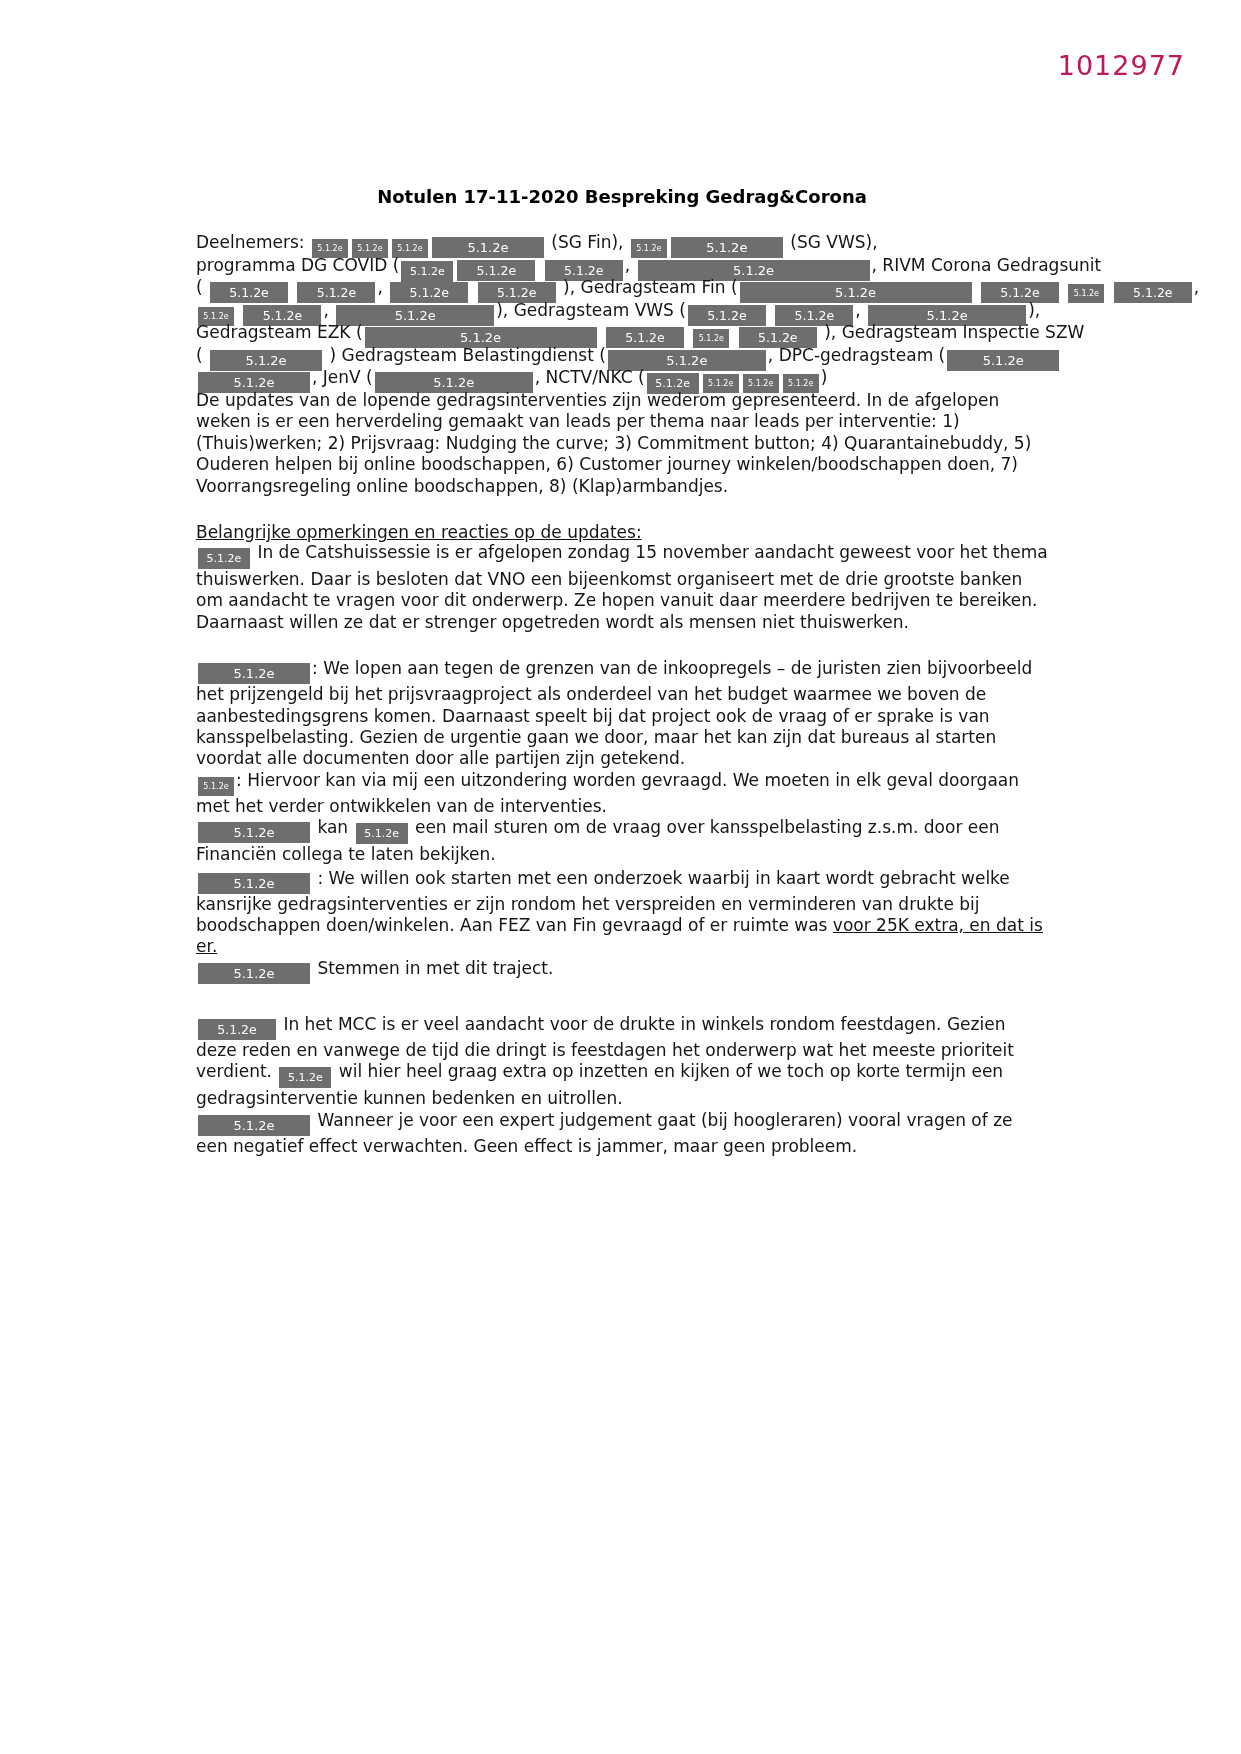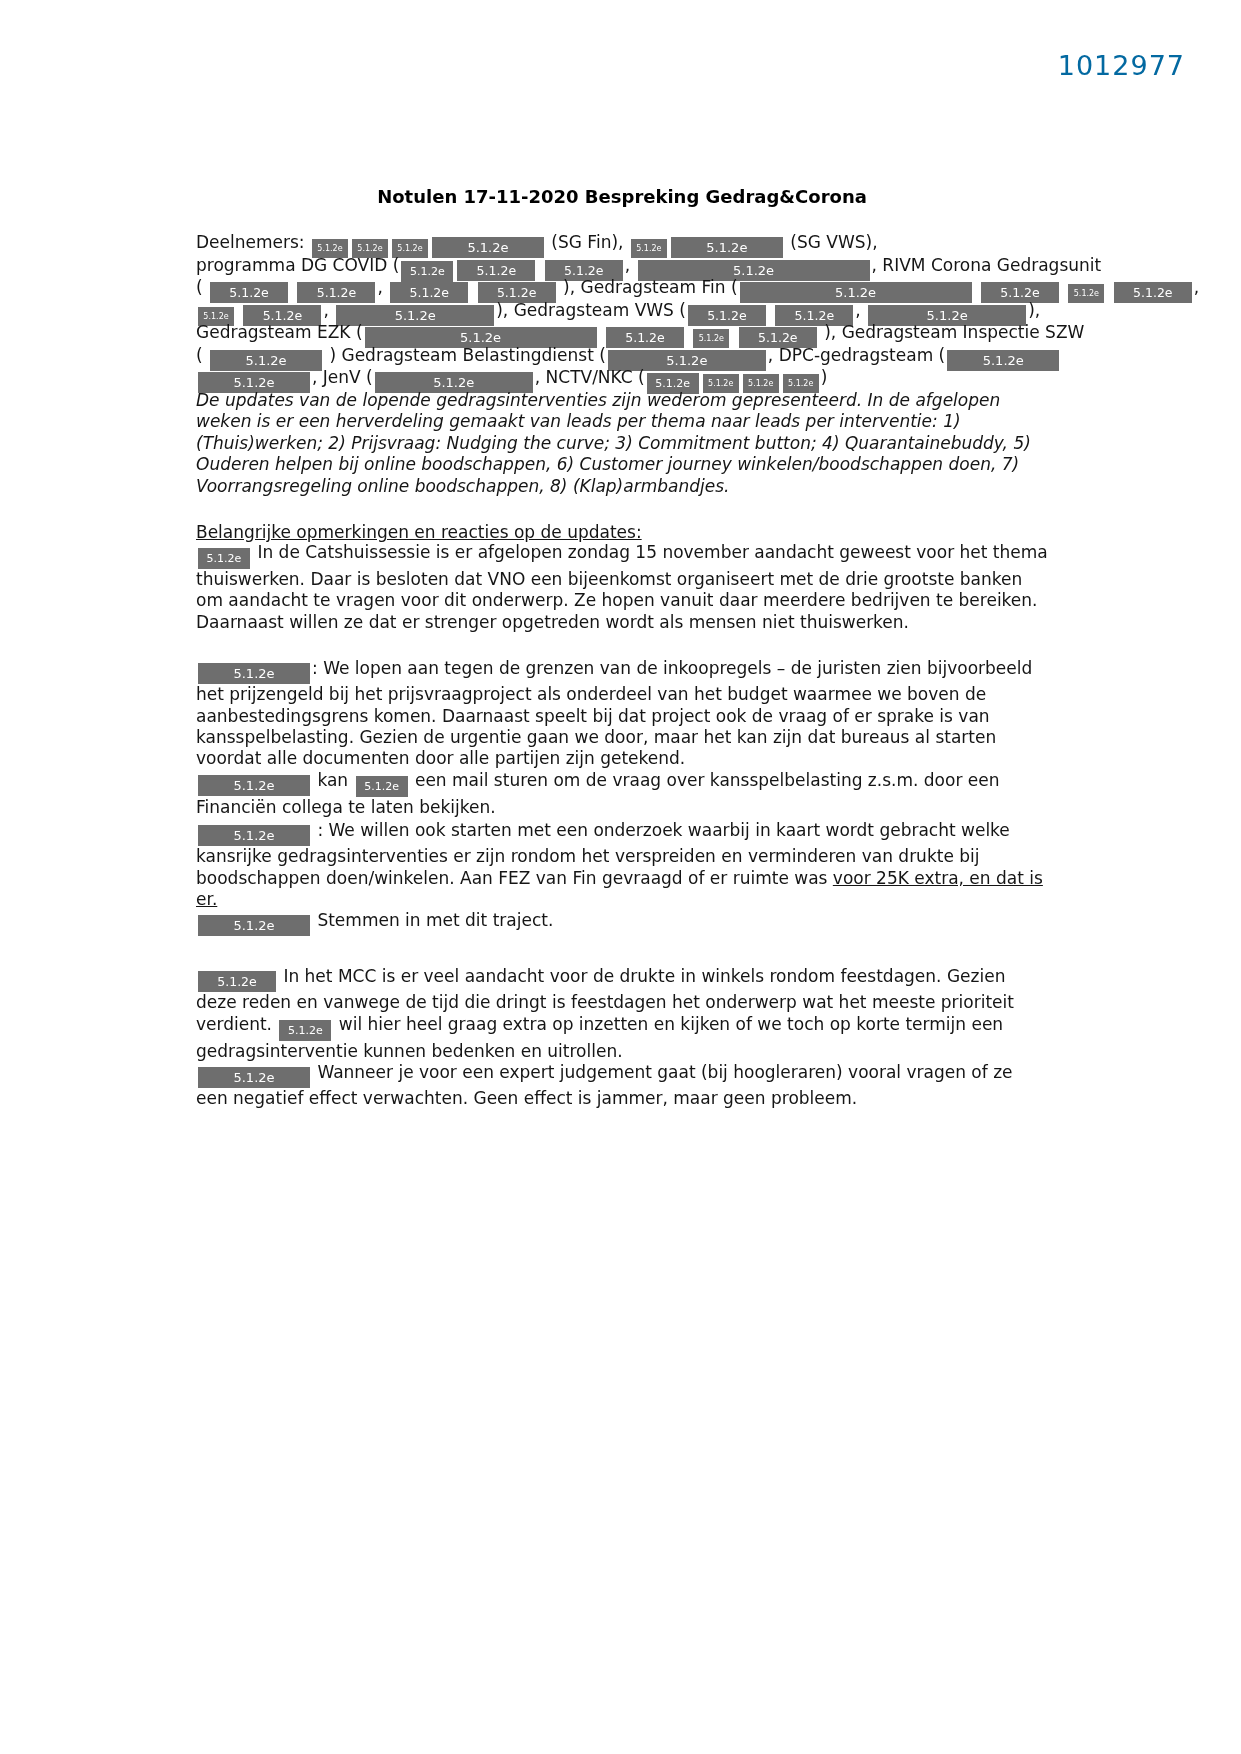--- a/index.html
+++ b/index.html
@@ -2,38 +2,38 @@
 <html><head>
 <meta charset="utf-8">
 <style>
   html,body{margin:0;padding:0;}
   body{
     width:1241px;height:1754px;position:relative;background:#ffffff;
     font-family:"DejaVu Sans","Liberation Sans",sans-serif;color:#151515;
     overflow:hidden;
   }
   .page-number{
-    position:absolute;top:50px;right:56px;font-size:27px;letter-spacing:1px;color:#0369a1;
+    position:absolute;top:50px;right:56px;font-size:27px;letter-spacing:1px;color:#be185d;
   }
   .content{position:absolute;left:196px;top:186px;width:852px;}
   .title{font-size:18px;font-weight:bold;margin:0 0 25px 0;color:#000;text-align:center;}
   .participants{font-size:17px;line-height:21px;}
   .p-line{white-space:nowrap;height:22.5px;}
   .redact{
     display:inline-block;text-align:center;vertical-align:-4px;
     height:21px;line-height:21px;margin:0 2px;font-weight:normal;
   }
   .r-xs{width:36px;font-size:8px;height:19px;line-height:19px;vertical-align:-3px;}
   .r-sm{width:52px;font-size:11px;}
   .r-md{width:78px;font-size:12.5px;}
   .r-lg{width:112px;font-size:13px;}
   .r-xl{width:158px;font-size:13px;}
   .r-xxl{width:232px;font-size:13px;}
   .section-heading{font-size:17px;font-weight:bold;margin:31px 0 0 0;color:#000;}
-  .intro{font-style:italic;font-size:17px;line-height:21.5px;margin:0;}
+  .intro{font-size:17px;line-height:21.5px;margin:0;}
   .subheading{font-size:17px;text-decoration:underline;margin:25px 0 0 0;}
   .body-para{font-size:17px;line-height:21.4px;margin:0;}
   .gap-none{margin-top:0;}
   .gap-sm{margin-top:2px;}
   .gap-md{margin-top:25px;}
   .gap-lg{margin-top:30px;}
   .ul{text-decoration:underline;}
 </style>
 </head>
 <body>
@@ -53,19 +53,20 @@
       <div class="p-line"><span class="redact r-lg" style="background: rgb(110, 110, 110); color: rgb(255, 255, 255);">5.1.2e</span><span>, JenV (</span><span class="redact r-xl" style="background: rgb(110, 110, 110); color: rgb(255, 255, 255);">5.1.2e</span><span>, NCTV/NKC (</span><span class="redact r-sm" style="background: rgb(110, 110, 110); color: rgb(255, 255, 255);">5.1.2e</span><span class="redact r-xs" style="background: rgb(110, 110, 110); color: rgb(255, 255, 255);">5.1.2e</span><span class="redact r-xs" style="background: rgb(110, 110, 110); color: rgb(255, 255, 255);">5.1.2e</span><span class="redact r-xs" style="background: rgb(110, 110, 110); color: rgb(255, 255, 255);">5.1.2e</span><span>)</span></div>
     </div>
 
   <p class="intro">De updates van de lopende gedragsinterventies zijn wederom gepresenteerd. In de afgelopen weken is er een herverdeling gemaakt van leads per thema naar leads per interventie: 1) (Thuis)werken; 2) Prijsvraag: Nudging the curve; 3) Commitment button; 4) Quarantainebuddy, 5) Ouderen helpen bij online boodschappen, 6) Customer journey winkelen/boodschappen doen, 7) Voorrangsregeling online boodschappen, 8) (Klap)armbandjes.</p>
 
   <div class="subheading">Belangrijke opmerkingen en reacties op de updates:</div>
 
   <div>
       <p class="body-para gap-none"><span class="redact r-sm" style="background: rgb(110, 110, 110); color: rgb(255, 255, 255);">5.1.2e</span><span> In de Catshuissessie is er afgelopen zondag 15 november aandacht geweest voor het thema thuiswerken. Daar is besloten dat VNO een bijeenkomst organiseert met de drie grootste banken om aandacht te vragen voor dit onderwerp. Ze hopen vanuit daar meerdere bedrijven te bereiken. Daarnaast willen ze dat er strenger opgetreden wordt als mensen niet thuiswerken.</span></p>
       <p class="body-para gap-md"><span class="redact r-lg" style="background: rgb(110, 110, 110); color: rgb(255, 255, 255);">5.1.2e</span><span>: We lopen aan tegen de grenzen van de inkoopregels – de juristen zien bijvoorbeeld het prijzengeld bij het prijsvraagproject als onderdeel van het budget waarmee we boven de aanbestedingsgrens komen. Daarnaast speelt bij dat project ook de vraag of er sprake is van kansspelbelasting. Gezien de urgentie gaan we door, maar het kan zijn dat bureaus al starten voordat alle documenten door alle partijen zijn getekend.</span></p>
+      <p class="body-para gap-none"><span class="redact r-xs" style="background: rgb(110, 110, 110); color: rgb(255, 255, 255);">5.1.2e</span><span>: Hiervoor kan via mij een uitzondering worden gevraagd. We moeten in elk geval doorgaan met het verder ontwikkelen van de interventies.</span></p>
       <p class="body-para gap-none"><span class="redact r-lg" style="background: rgb(110, 110, 110); color: rgb(255, 255, 255);">5.1.2e</span><span> kan </span><span class="redact r-sm" style="background: rgb(110, 110, 110); color: rgb(255, 255, 255);">5.1.2e</span><span> een mail sturen om de vraag over kansspelbelasting z.s.m. door een Financiën collega te laten bekijken.</span></p>
       <p class="body-para gap-sm"><span class="redact r-lg" style="background: rgb(110, 110, 110); color: rgb(255, 255, 255);">5.1.2e</span><span> : We willen ook starten met een onderzoek waarbij in kaart wordt gebracht welke kansrijke gedragsinterventies er zijn rondom het verspreiden en verminderen van drukte bij boodschappen doen/winkelen. Aan FEZ van Fin gevraagd of er ruimte was </span><span class="ul">voor 25K extra, en dat is er.</span></p>
       <p class="body-para gap-none"><span class="redact r-lg" style="background: rgb(110, 110, 110); color: rgb(255, 255, 255);">5.1.2e</span><span> Stemmen in met dit traject.</span></p>
       <p class="body-para gap-lg"><span class="redact r-md" style="background: rgb(110, 110, 110); color: rgb(255, 255, 255);">5.1.2e</span><span> In het MCC is er veel aandacht voor de drukte in winkels rondom feestdagen. Gezien deze reden en vanwege de tijd die dringt is feestdagen het onderwerp wat het meeste prioriteit verdient. </span><span class="redact r-sm" style="background: rgb(110, 110, 110); color: rgb(255, 255, 255);">5.1.2e</span><span> wil hier heel graag extra op inzetten en kijken of we toch op korte termijn een gedragsinterventie kunnen bedenken en uitrollen.</span></p>
       <p class="body-para gap-none"><span class="redact r-lg" style="background: rgb(110, 110, 110); color: rgb(255, 255, 255);">5.1.2e</span><span> Wanneer je voor een expert judgement gaat (bij hoogleraren) vooral vragen of ze een negatief effect verwachten. Geen effect is jammer, maar geen probleem.</span></p>
     </div>
 </div>
 
 </body></html>

